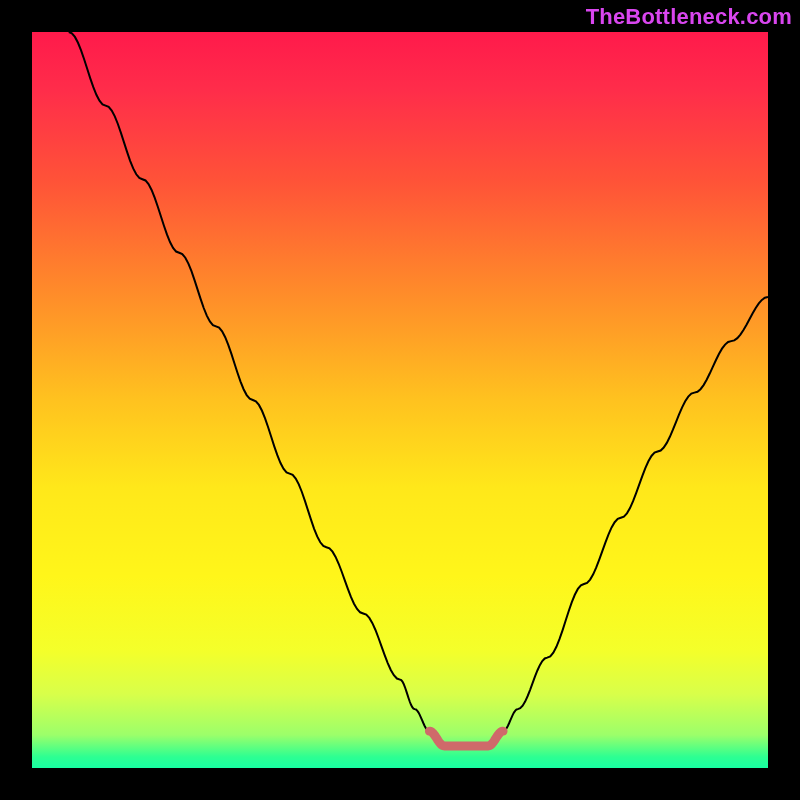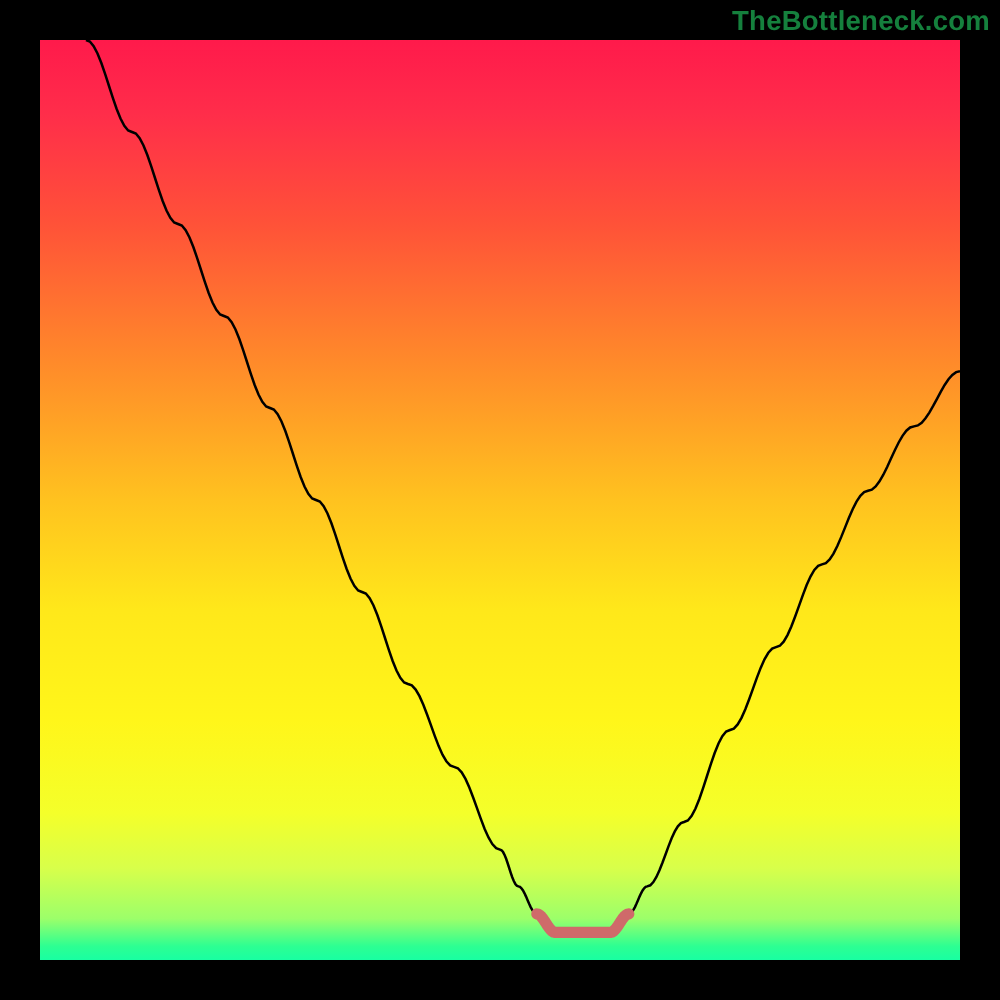--- a/index.html
+++ b/index.html
@@ -14,21 +14,21 @@
   .frame {
     position: relative;
     width: 800px;
     height: 800px;
     background: #000;
   }
   .watermark {
     position: absolute;
     top: 4px;
     right: 8px;
-    color: #15803d;
+    color: #d946ef;
     font-size: 22px;
     font-weight: 600;
     letter-spacing: 0.2px;
     z-index: 50;
     user-select: none;
   }
   .plot-window {
     position: absolute;
     left: 32px;
     top: 32px;

